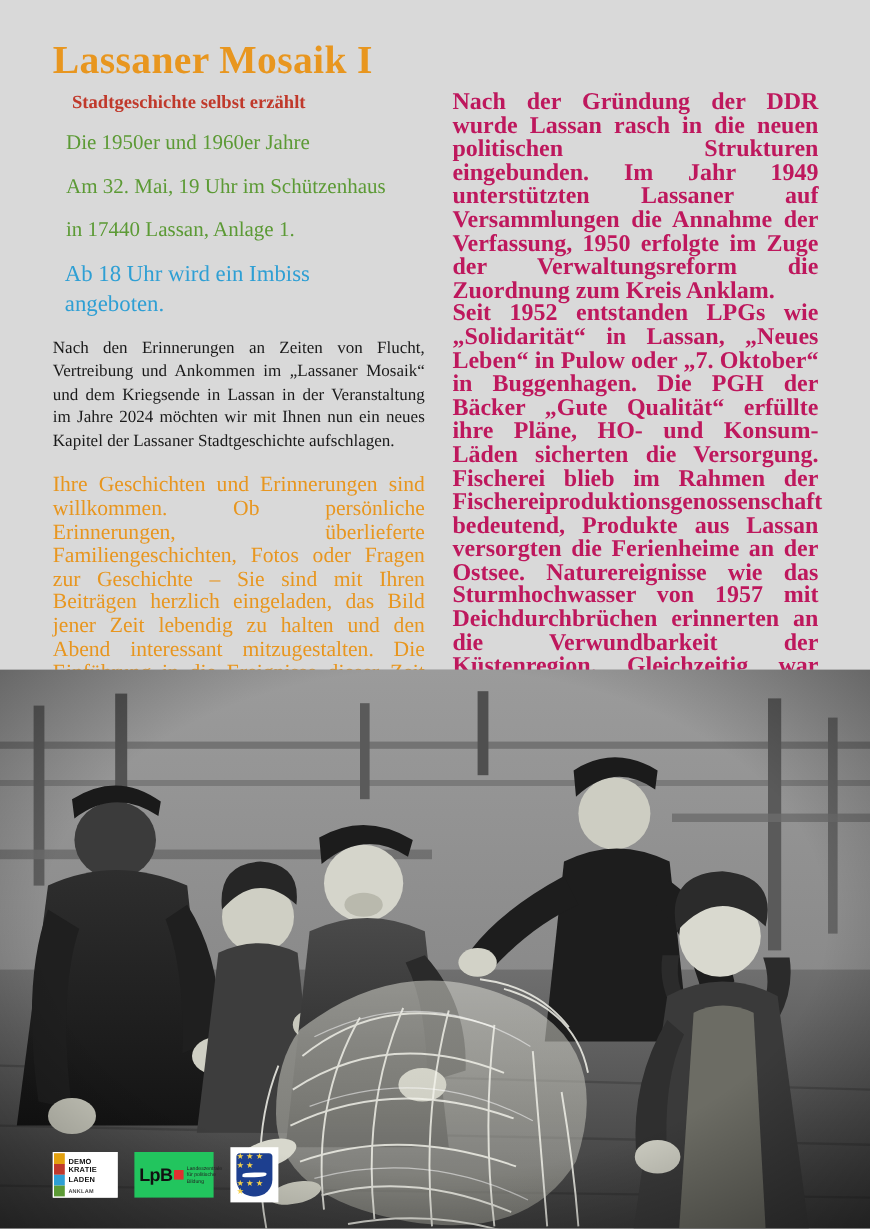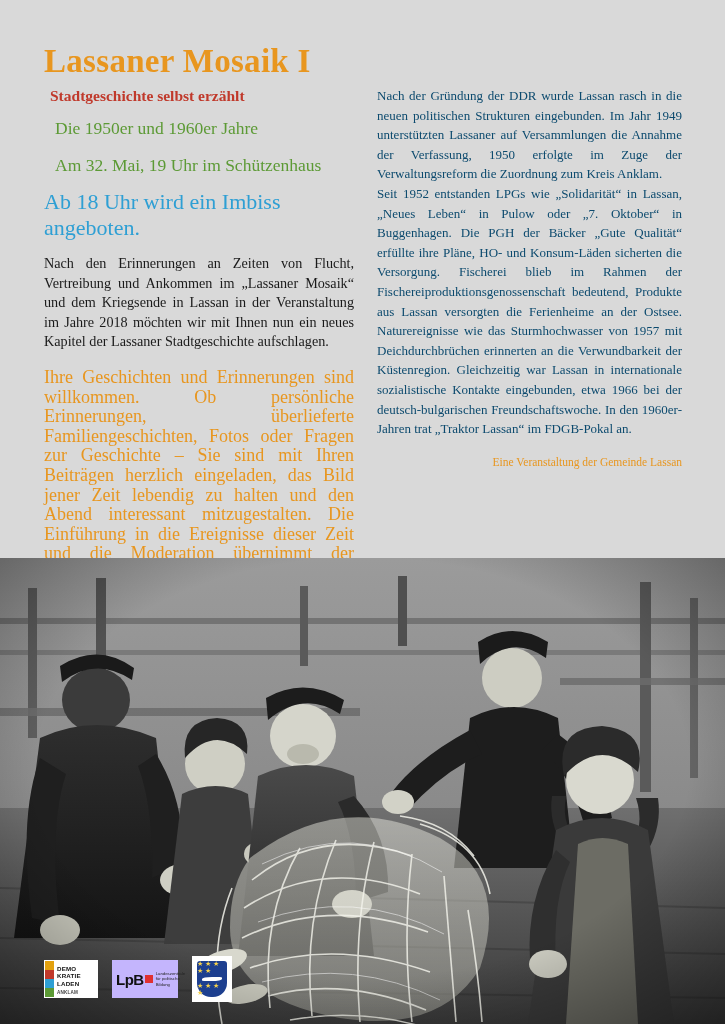--- a/index.html
+++ b/index.html
@@ -18,21 +18,21 @@
     position: relative;
     width: 725px;
     height: 1024px;
     background: #d9d9d9;
     overflow: hidden;
   }
 
   
   .content {
     position: absolute;
-    left: 0; top: 16px;
+    left: 0; top: 6px;
     width: 725px;
     height: 558px;
     padding: 0;
     box-sizing: border-box;
   }
 
   .col-left {
     position: absolute;
     left: 44px;
     top: 26px;
@@ -53,54 +53,55 @@
     color: #e8961f;
     letter-spacing: 0.3px;
     margin: 0 0 6px 0;
   }
   .subtitle {
     font-family: "Liberation Serif", serif;
     font-weight: bold;
     font-size: 15.5px;
     line-height: 19px;
     color: #c0392b;
-    margin: 0 0 10px 6px;
+    margin: 0 0 10px 16px;
   }
   .green-line {
     font-size: 17.5px;
     line-height: 25.5px;
     color: #5c9a35;
     margin: 11px;
   }
   .blue-line {
-    font-size: 22px;
+    font-size: 19px;
     line-height: 25.5px;
     color: #2e9fd4;
-    margin: 0;
+    margin: 10px;
   }
   .body-dark {
     font-size: 14.2px;
     line-height: 19.6px;
     color: #1a1a1a;
     text-align: justify;
     margin: 14px 0 0 0;
   }
   .body-orange {
     font-size: 18px;
     line-height: 19.6px;
     color: #e8961f;
     text-align: justify;
     margin: 16px 0 0 0;
   }
   .body-right {
-    font-size: 13px;
+    font-size: 20px;
     line-height: 19.6px;
-    color: #0c4a6e;
+    color: #be185d;
     text-align: justify;
     margin: 0;
+    font-weight: bold;
   }
   .credit {
     font-size: 11.5px;
     line-height: 15px;
     color: #e8961f;
     text-align: right;
     margin: 16px 0 0 0;
   }
 
   
@@ -149,21 +150,21 @@
   }
   .logo-demo .txt small {
     display: block;
     font-size: 4.6px;
     font-weight: bold;
     color: #444;
     margin-top: 2px;
   }
   .logo-lpb {
     width: 66px; height: 38px;
-    background: #c4b5fd;
+    background: #22c55e;
     display: flex;
     align-items: center;
     padding: 0 4px;
     box-sizing: border-box;
     gap: 3px;
   }
   .logo-lpb .lpb-mark {
     font-family: "Liberation Sans", sans-serif;
     font-weight: bold;
     font-size: 15px;
@@ -213,24 +214,25 @@
 <div class="poster">
 
   <div class="content">
 
     <div class="col-left">
       <h1 class="title">Lassaner Mosaik I</h1>
       <div class="subtitle">Stadtgeschichte selbst erzählt</div>
 
       <div class="green-line">Die 1950er und 1960er Jahre</div>
       <div class="green-line">Am 32. Mai, 19 Uhr im Schützenhaus</div>
+      <div class="green-line">in 17440 Lassan, Anlage 1.</div>
 
       <div class="blue-line">Ab 18 Uhr wird ein Imbiss angeboten.</div>
 
-      <p class="body-dark">Nach den Erinnerungen an Zeiten von Flucht, Vertreibung und Ankommen im „Lassaner Mosaik“ und dem Kriegsende in Lassan in der Veranstaltung im Jahre 2018 möchten wir mit Ihnen nun ein neues Kapitel der Lassaner Stadtgeschichte aufschlagen.</p>
+      <p class="body-dark">Nach den Erinnerungen an Zeiten von Flucht, Vertreibung und Ankommen im „Lassaner Mosaik“ und dem Kriegsende in Lassan in der Veranstaltung im Jahre 2024 möchten wir mit Ihnen nun ein neues Kapitel der Lassaner Stadtgeschichte aufschlagen.</p>
       <p class="body-orange">Ihre Geschichten und Erinnerungen sind willkommen. Ob persönliche Erinnerungen, überlieferte Familiengeschichten, Fotos oder Fragen zur Geschichte – Sie sind mit Ihren Beiträgen herzlich eingeladen, das Bild jener Zeit lebendig zu halten und den Abend interessant mitzugestalten. Die Einführung in die Ereignisse dieser Zeit und die Moderation übernimmt der Historiker Christoph Wunnicke</p>
     </div>
 
     <div class="col-right">
       <p class="body-right">Nach der Gründung der DDR wurde Lassan rasch in die neuen politischen Strukturen eingebunden. Im Jahr 1949 unterstützten Lassaner auf Versammlungen die Annahme der Verfassung, 1950 erfolgte im Zuge der Verwaltungsreform die Zuordnung zum Kreis Anklam.</p>
       <p class="body-right">Seit 1952 entstanden LPGs wie „Solidarität“ in Lassan, „Neues Leben“ in Pulow oder „7. Oktober“ in Buggenhagen. Die PGH der Bäcker „Gute Qualität“ erfüllte ihre Pläne, HO- und Konsum-Läden sicherten die Versorgung. Fischerei blieb im Rahmen der Fischereiproduktionsgenossenschaft bedeutend, Produkte aus Lassan versorgten die Ferienheime an der Ostsee. Naturereignisse wie das Sturmhochwasser von 1957 mit Deichdurchbrüchen erinnerten an die Verwundbarkeit der Küstenregion. Gleichzeitig war Lassan in internationale sozialistische Kontakte eingebunden, etwa 1966 bei der deutsch-bulgarischen Freundschaftswoche. In den 1960er-Jahren trat „Traktor Lassan“ im FDGB-Pokal an.</p>
       <div class="credit">Eine Veranstaltung der Gemeinde Lassan</div>
     </div>
 
   </div>

